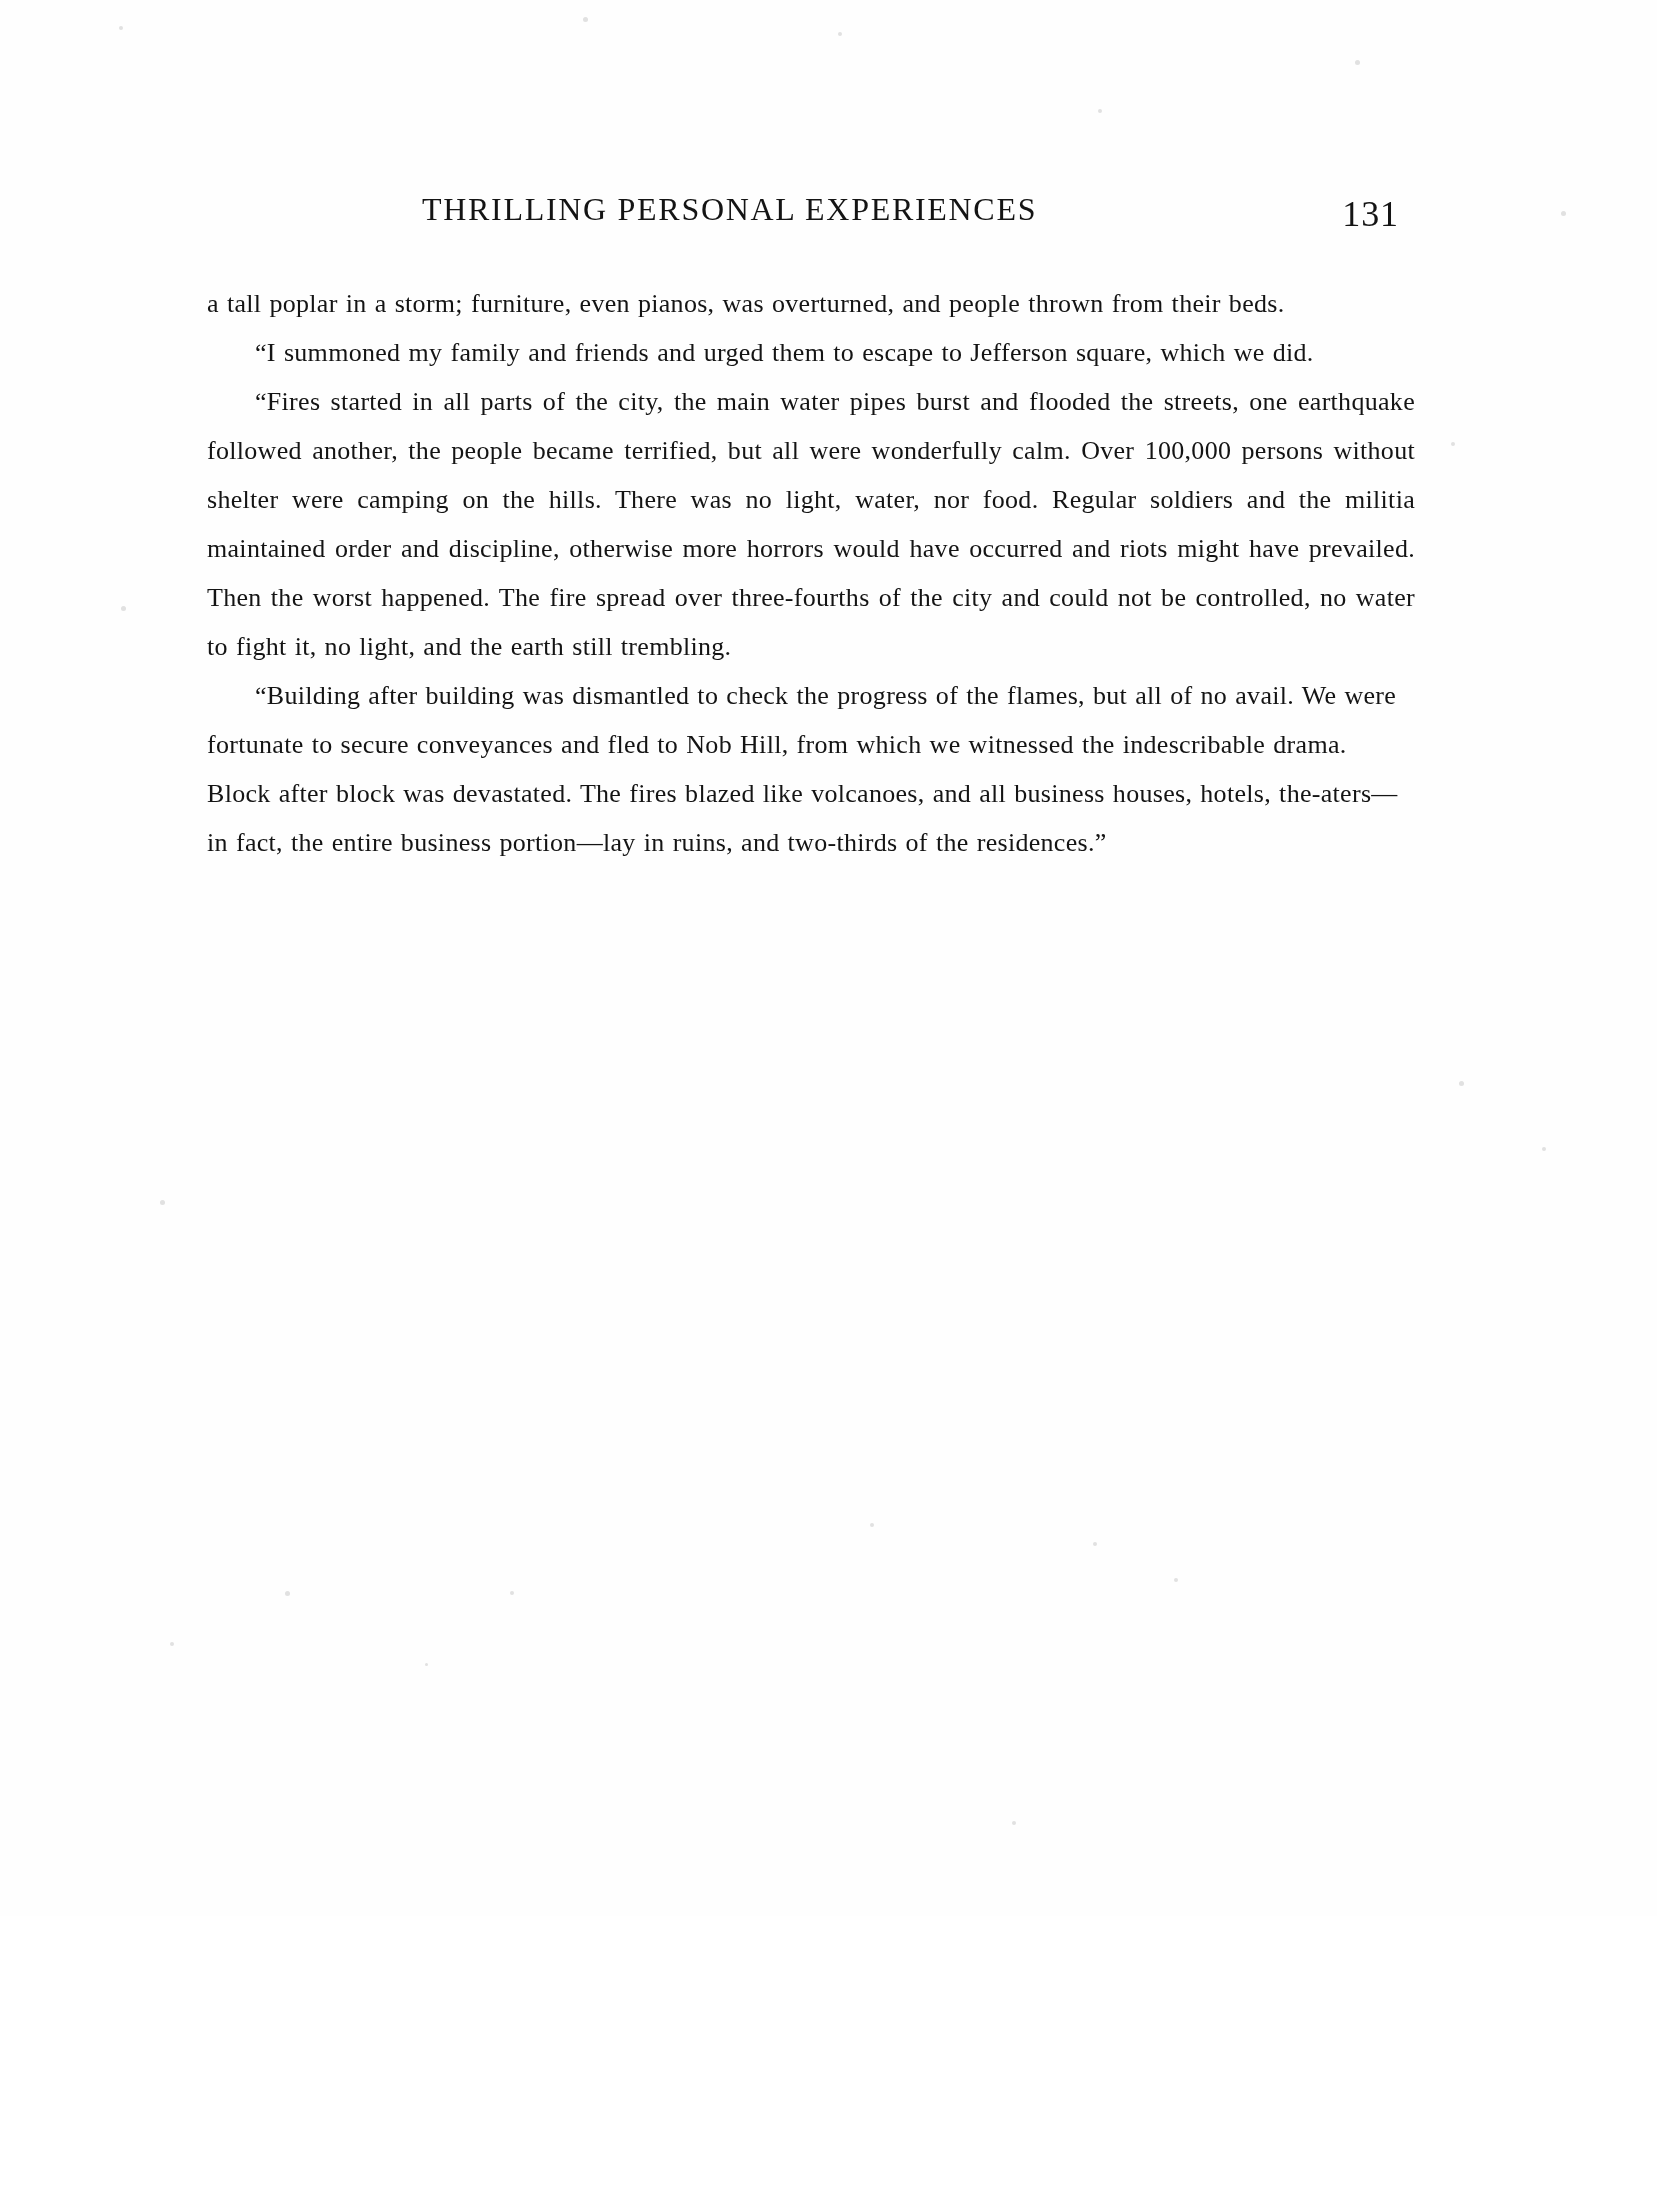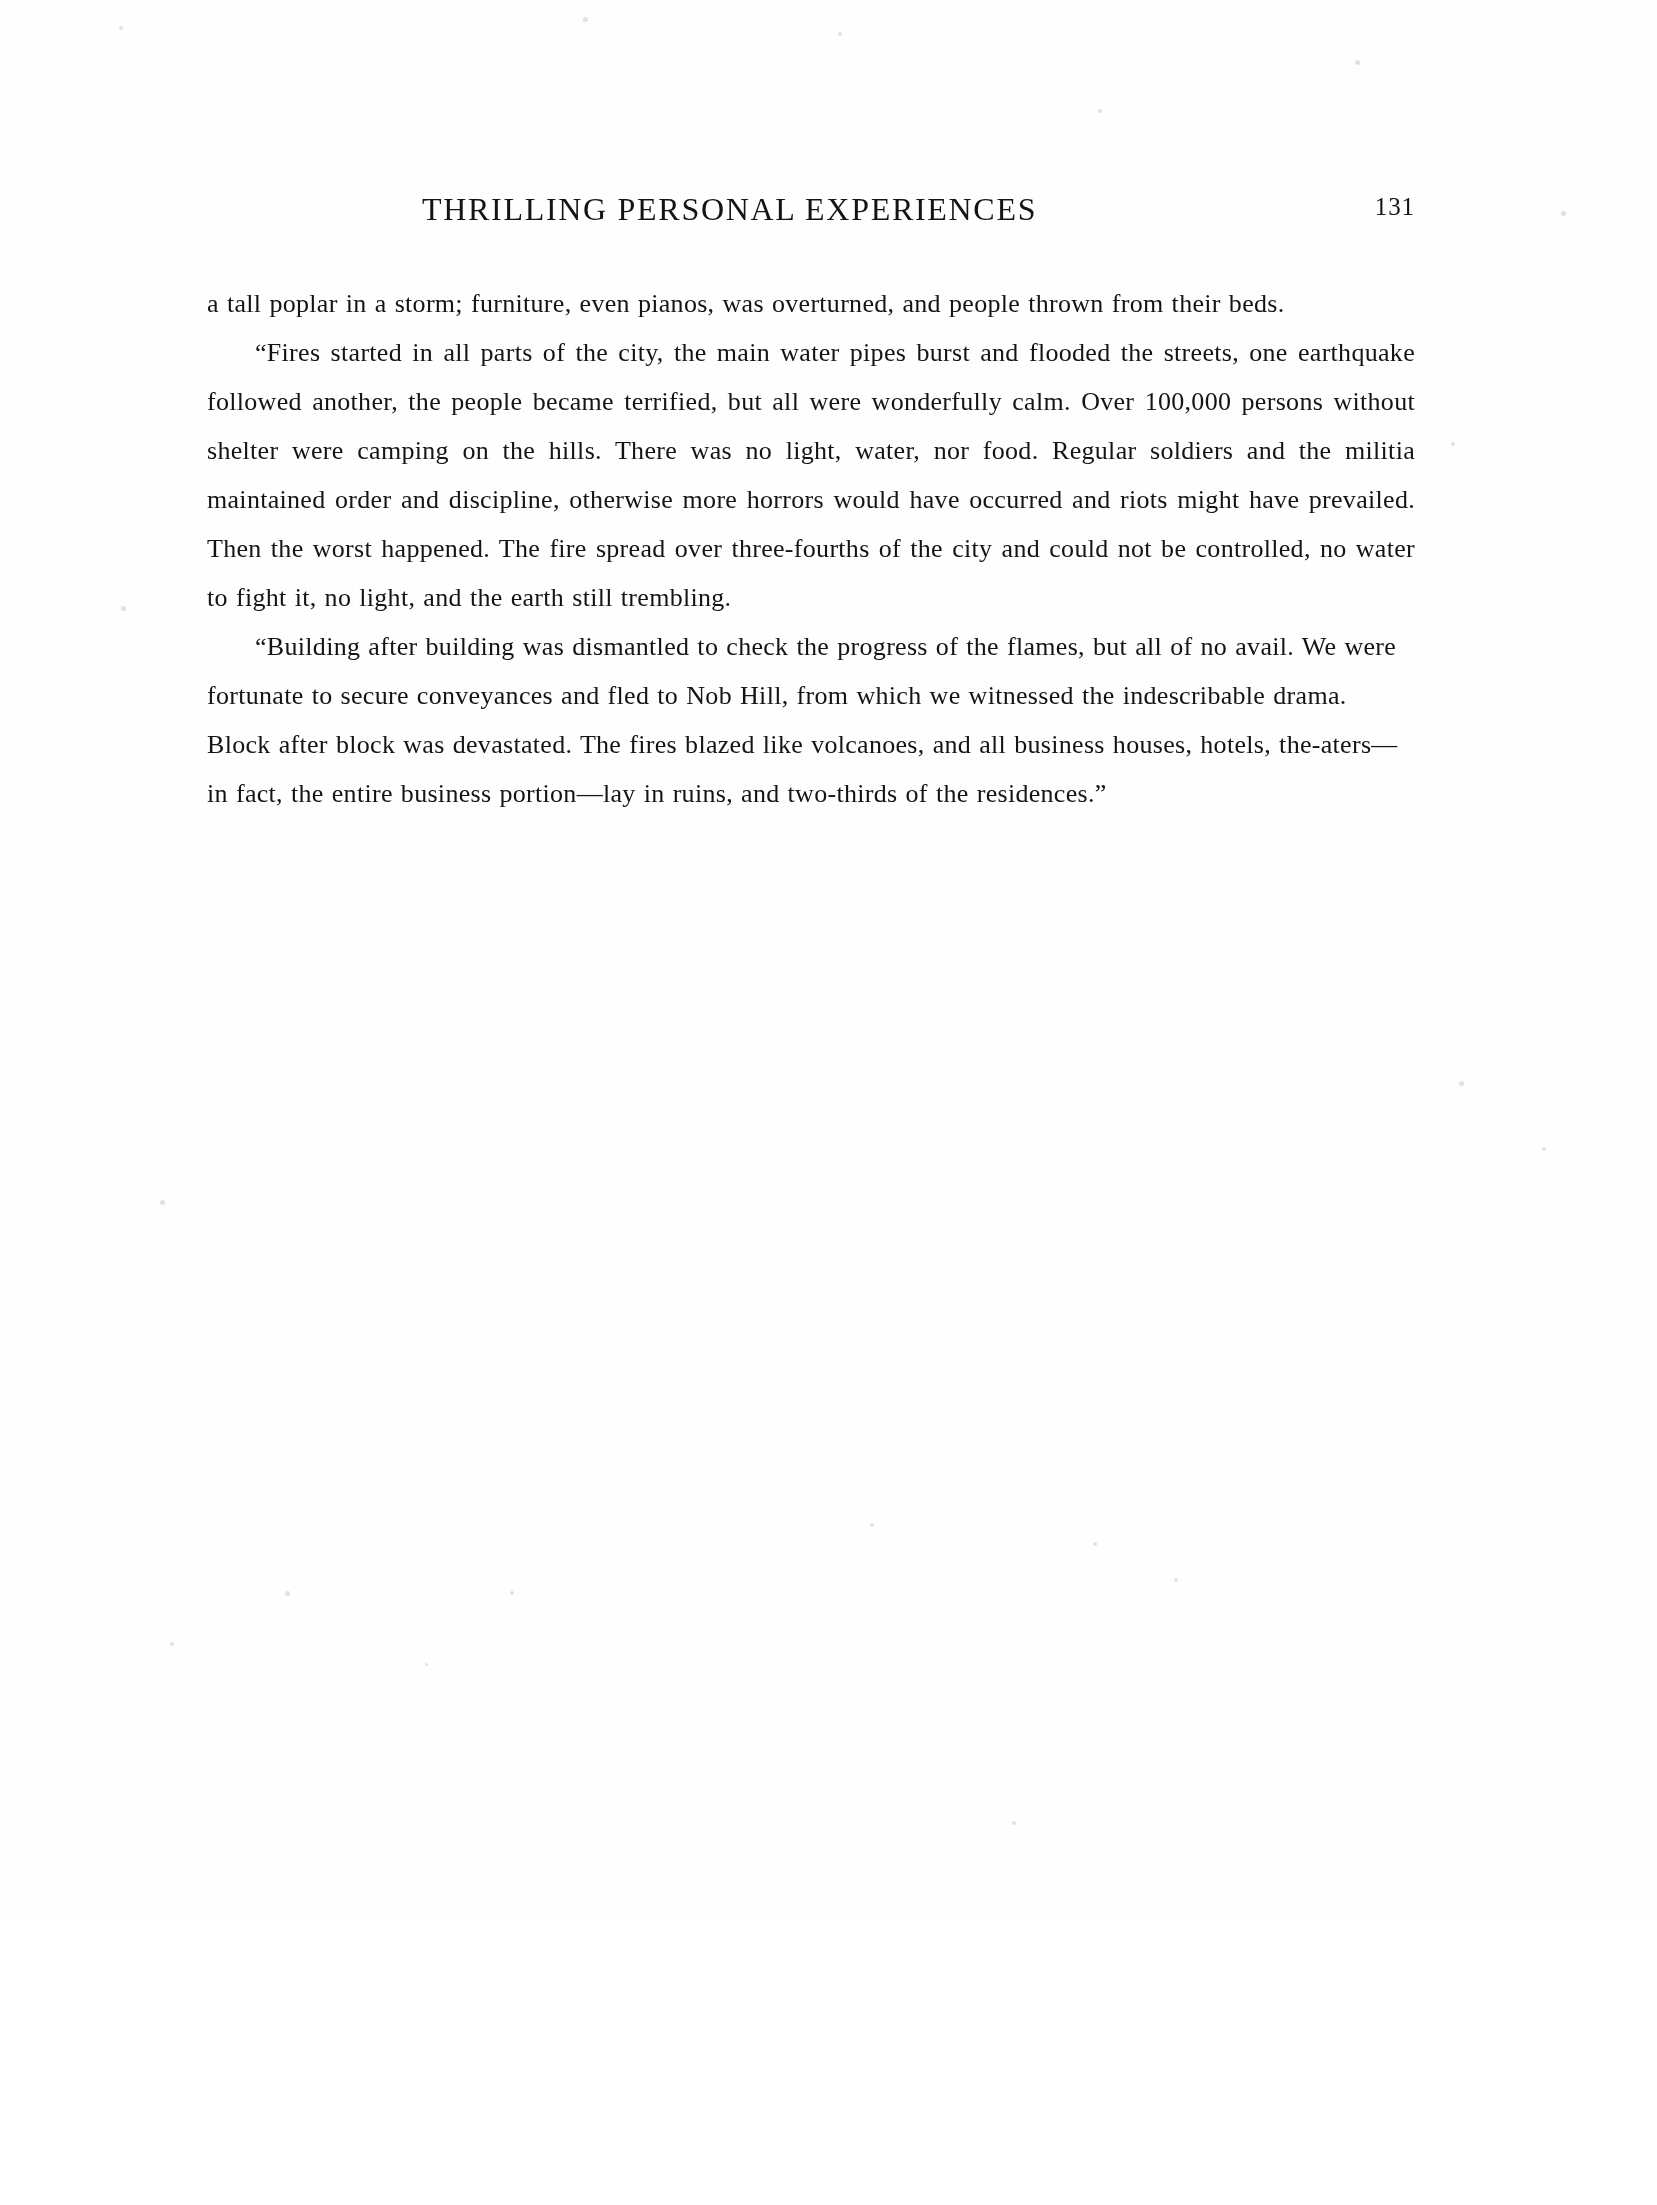--- a/index.html
+++ b/index.html
@@ -36,23 +36,23 @@
     position: absolute;
     left: 215px;
     top: 0;
     font-size: 32px;
     letter-spacing: 1.7px;
     white-space: nowrap;
     color: #141414;
   }
   .running-head .folio {
     position: absolute;
-    right: 0;
+    right: 16px;
     top: 1.7px;
-    font-size: 25px;
+    font-size: 36px;
     letter-spacing: 0.9px;
     color: #141414;
   }
   .body-text p {
     margin: 0;
     font-size: 26px;
     line-height: 49px;
     text-align: justify;
     text-justify: inter-word;
     letter-spacing: 0.3px;
@@ -102,19 +102,20 @@
 
   <div class="content">
 
     <div class="running-head">
       <span class="title">THRILLING PERSONAL EXPERIENCES</span>
       <span class="folio">131</span>
     </div>
 
     <div class="body-text">
       <p>a tall poplar in a storm; furniture, even pianos, was overturned, and people thrown from their beds.</p>
+      <p class="indent">“I summoned my family and friends and urged them to escape to Jefferson square, which we did.</p>
       <p class="indent">“Fires started in all parts of the city, the main water pipes burst and flooded the streets, one earthquake followed another, the people became terrified, but all were wonderfully calm.  Over 100,000 persons without shelter were camping on the hills.  There was no light, water, nor food.  Regular soldiers and the militia maintained order and discipline, otherwise more horrors would have occurred and riots might have prevailed.  Then the worst happened.  The fire spread over three-fourths of the city and could not be controlled, no water to fight it, no light, and the earth still trembling.</p>
       <p class="indent last-para">“Building after building was dismantled to check the progress of the flames, but all of no avail.  We were fortunate to secure conveyances and fled to Nob Hill, from which we witnessed the indescribable drama.  Block after block was devastated.  The fires blazed like volcanoes, and all business houses, hotels, the-aters—in fact, the entire business portion—lay in ruins, and two-thirds of the residences.”</p>
     </div>
 
   </div>
 </div>
 
 
 </body></html>

